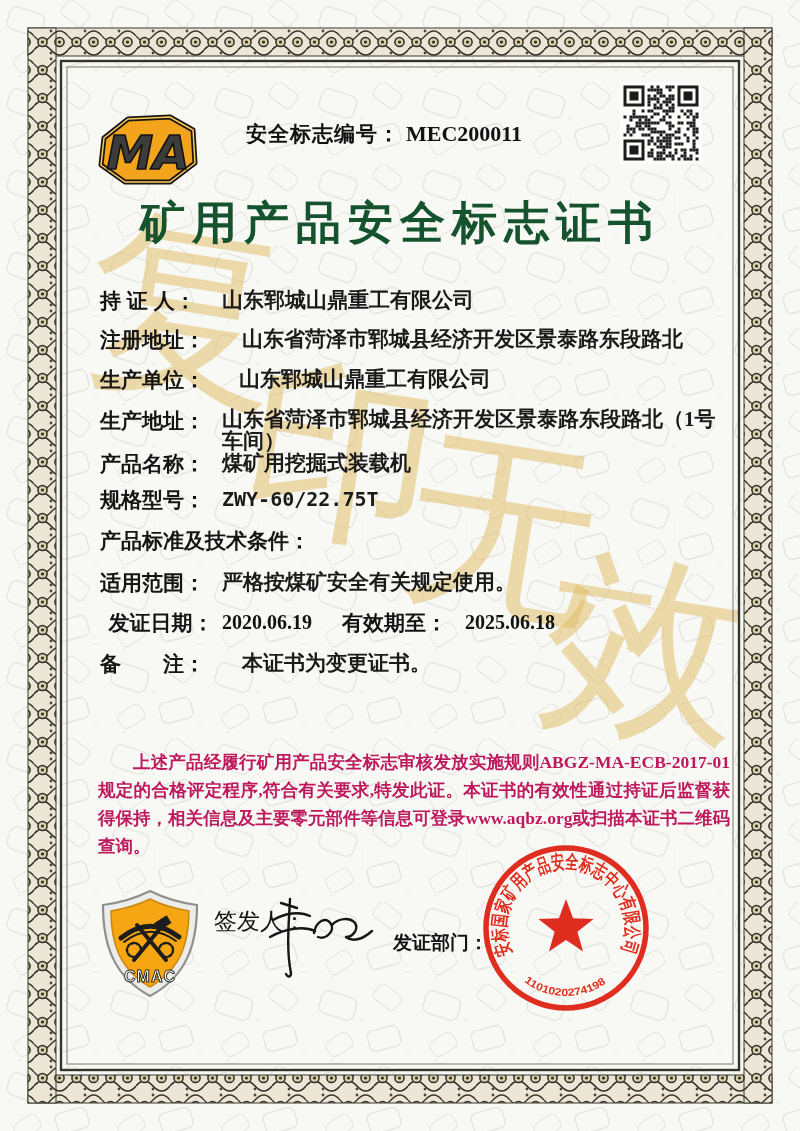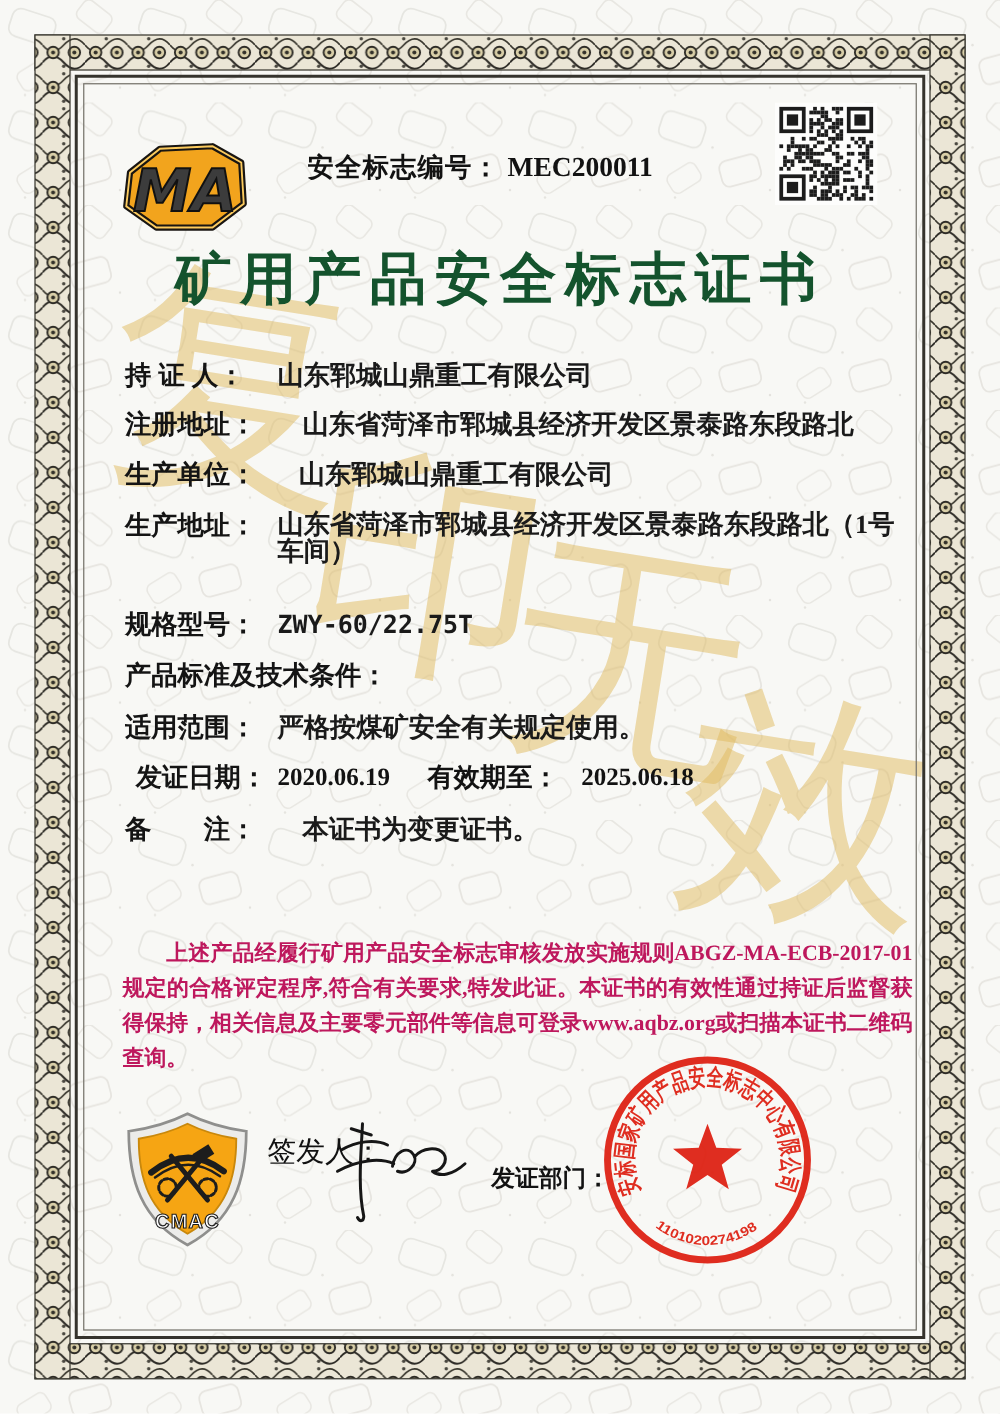--- a/index.html
+++ b/index.html
@@ -343,20 +343,24 @@
       <span class="fvalue">山东省菏泽市郓城县经济开发区景泰路东段路北</span>
     </div>
     <div class="frow" style="top:367px;gap:17px;">
       <span class="flabel">生产单位：</span>
       <span class="fvalue">山东郓城山鼎重工有限公司</span>
     </div>
     <div class="frow" style="top:408px;">
       <span class="flabel">生产地址：</span>
       <span class="fvalue" style="line-height:22px;">山东省菏泽市郓城县经济开发区景泰路东段路北（1号车间）</span>
     </div>
+    <div class="frow" style="top:451px;">
+      <span class="flabel">产品名称：</span>
+      <span class="fvalue">煤矿用挖掘式装载机</span>
+    </div>
     <div class="frow" style="top:487px;">
       <span class="flabel">规格型号：</span>
       <span class="fvalue mono">ZWY-60/22.75T</span>
     </div>
     <div class="frow wide" style="top:528px;">
       <span class="flabel">产品标准及技术条件：</span>
     </div>
     <div class="frow" style="top:570px;">
       <span class="flabel">适用范围：</span>
       <span class="fvalue">严格按煤矿安全有关规定使用。</span>

